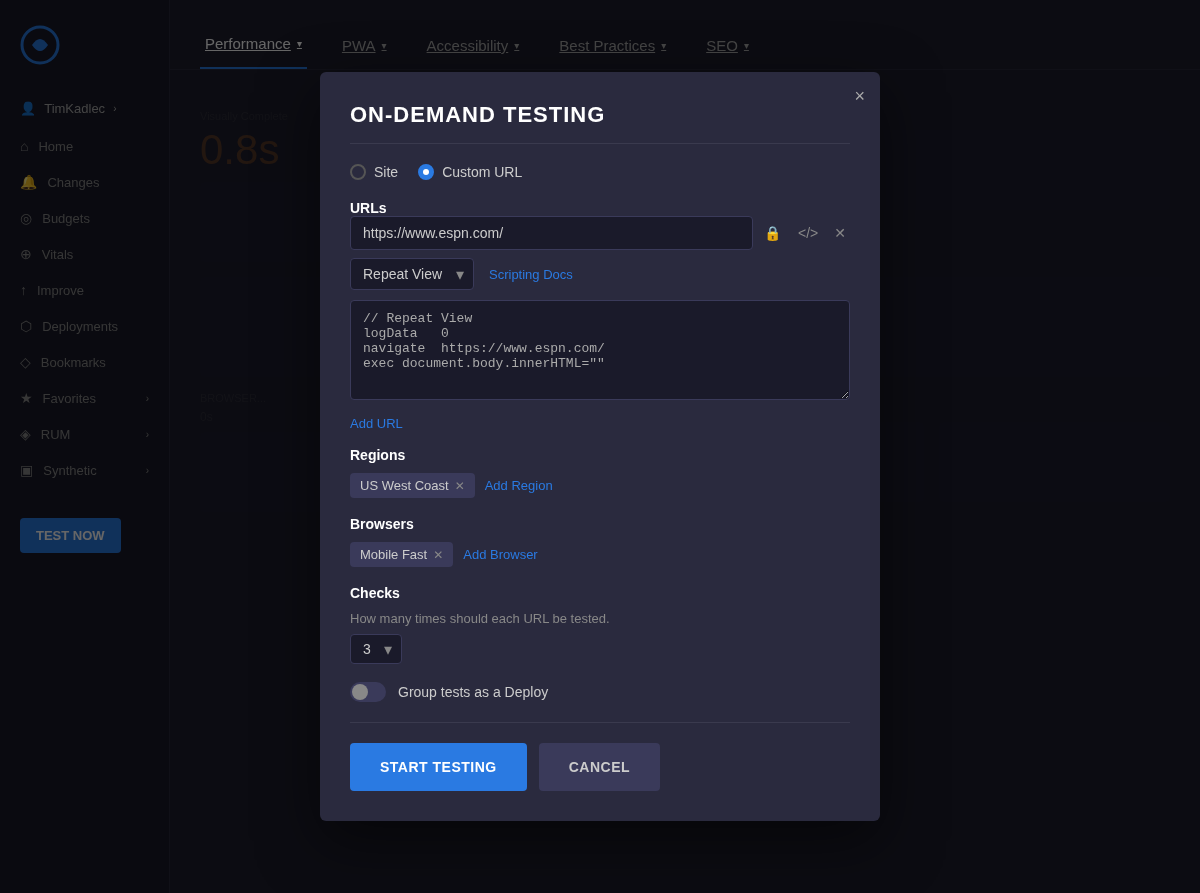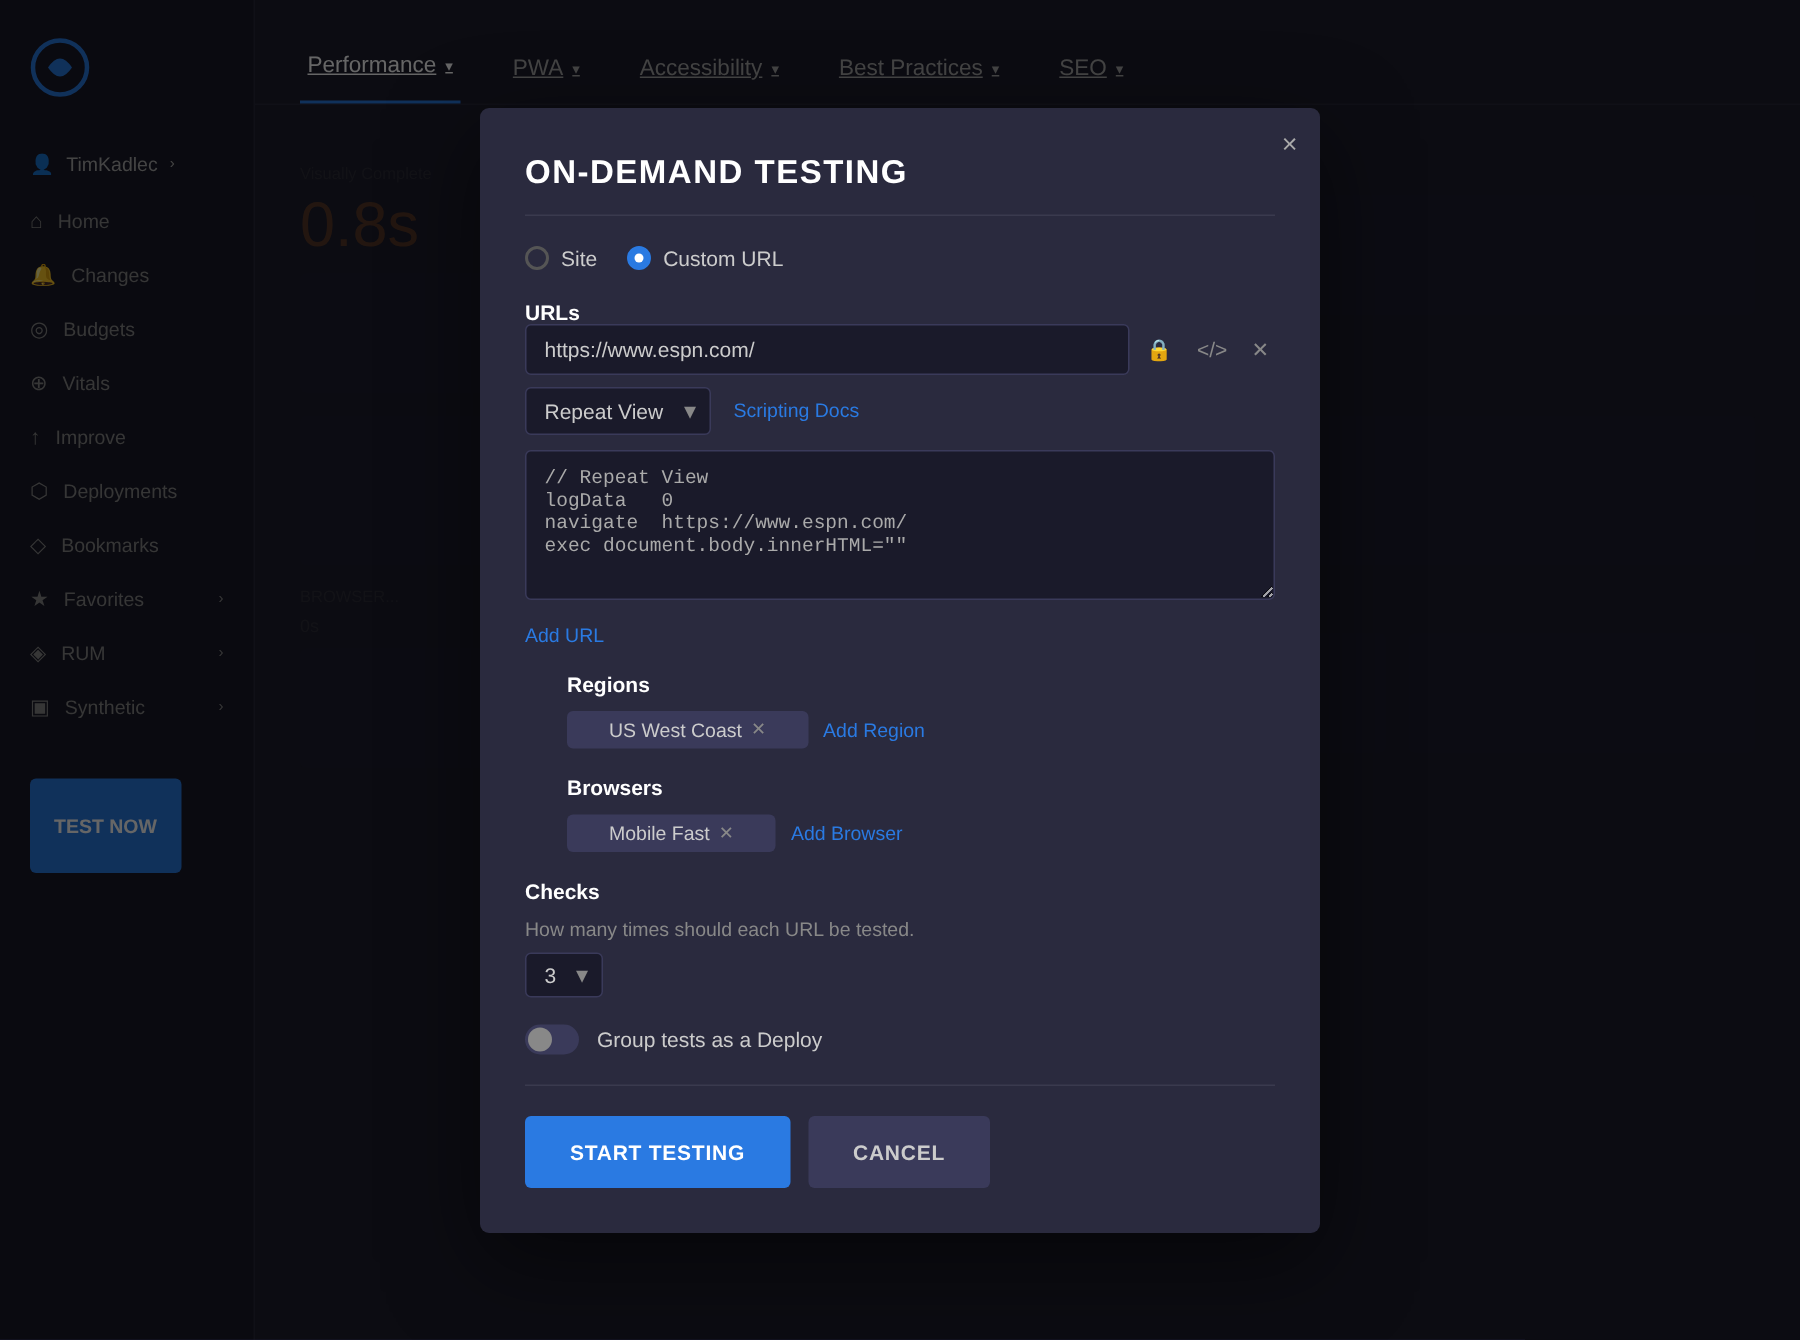--- a/index.html
+++ b/index.html
@@ -56,21 +56,21 @@
       display: flex;
       align-items: center;
       gap: 8px;
       padding: 12px 20px;
       color: #aaa;
       font-size: 13px;
     }
 
     .test-now-btn {
       margin: 10px 20px;
-      padding: 24px 16px;
+      padding: 10px 16px;
       background: #2a7ae2;
       color: white;
       border: none;
       border-radius: 4px;
       font-size: 13px;
       font-weight: 600;
       cursor: pointer;
       text-align: center;
     }
 
@@ -292,21 +292,21 @@
     }
 
     .add-url-link {
       color: #2a7ae2;
       font-size: 13px;
       cursor: pointer;
       text-decoration: none;
     }
 
     
-    .regions-section, .browsers-section { margin-bottom: 18px; margin-left: 28px; }
+    .regions-section, .browsers-section { margin-bottom: 18px; }
 
     .section-title {
       font-size: 14px;
       font-weight: 600;
       color: white;
       margin-bottom: 10px;
     }
 
     .tag-row {
       display: flex;
@@ -314,21 +314,21 @@
       gap: 10px;
       flex-wrap: wrap;
     }
 
     .tag {
       display: flex;
       align-items: center;
       gap: 6px;
       background: #3a3a5a;
       border-radius: 4px;
-      padding: 5px 28px;
+      padding: 5px 10px;
       font-size: 13px;
       color: #ccc;
     }
 
     .tag-remove {
       background: none;
       border: none;
       color: #888;
       cursor: pointer;
       font-size: 12px;

